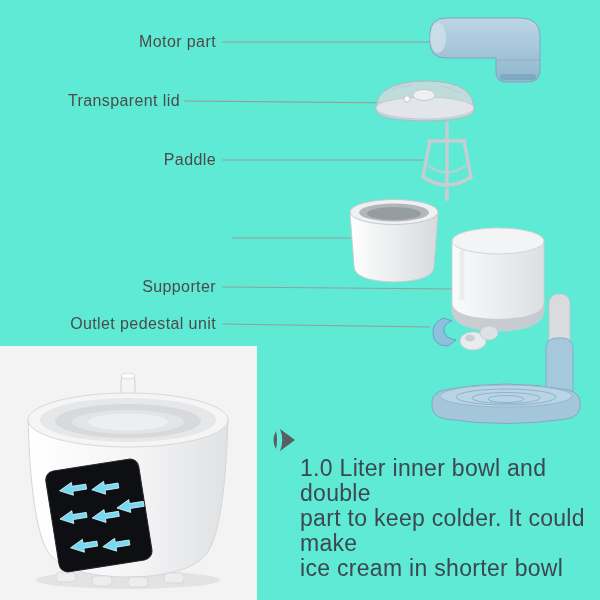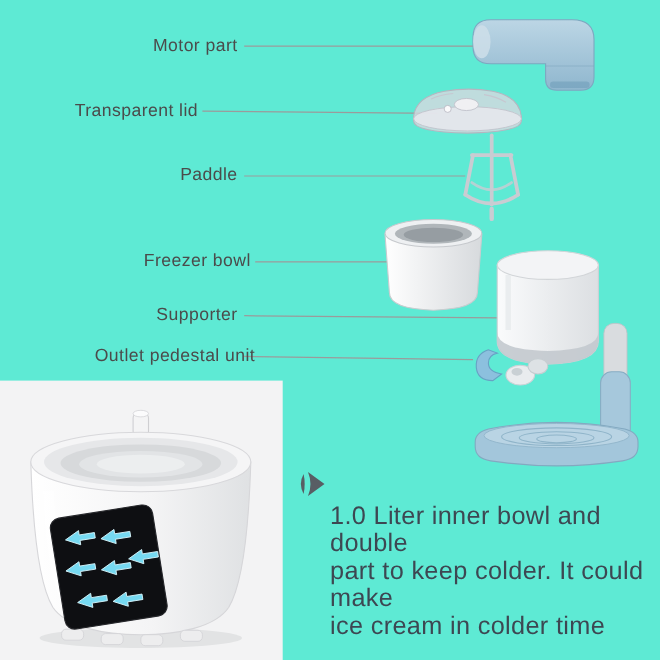--- a/index.html
+++ b/index.html
@@ -133,23 +133,22 @@
       <path d="M444 318 Q432 322 433 334 Q434 346 448 346 L456 340 Q444 338 444 330 Q444 323 452 321 Z" fill="#8cc0de" stroke="#68a2c4" stroke-width="1"></path>
       <ellipse cx="473" cy="341" rx="13" ry="9" fill="#e9ecee" stroke="#ccd2d6" stroke-width="1"></ellipse>
       <ellipse cx="489" cy="333" rx="9" ry="7" fill="#dde2e5" stroke="#c6cdd1" stroke-width="1"></ellipse>
       <ellipse cx="470" cy="338" rx="5" ry="3.5" fill="#c9d0d4"></ellipse>
     </g>
   </svg>
 
   <div class="part-label" style="top:42px;  right:384px;">Motor part</div>
   <div class="part-label" style="top:101px; right:420px;">Transparent lid</div>
   <div class="part-label" style="top:160px; right:384px;text-align:right;">Paddle</div>
-  <div class="part-label" style="top:238px; right:372px;">Freezer bowl</div>
   <div class="part-label" style="top:287px; right:384px;text-align:center;">Supporter</div>
-  <div class="part-label" style="top:324px; right:368px;">Outlet pedestal unit</div>
+  <div class="part-label" style="top:324px; right:384px;">Outlet pedestal unit</div>
 
   <div class="photo">
     <svg width="257" height="254" viewBox="0 0 257 254">
       <defs>
         <linearGradient id="gPhoto" x1="0" y1="0" x2="1" y2="0">
           <stop offset="0" stop-color="#ffffff"></stop>
           <stop offset="0.55" stop-color="#f4f4f5"></stop>
           <stop offset="1" stop-color="#dfe1e3"></stop>
         </linearGradient>
         <path id="arrowL" d="M0 6.5 L13 0 L13 4 L27 4 L27 9 L13 9 L13 13 Z" fill="#76d9f1" stroke="#d6f4fb" stroke-width="0.8"></path>
@@ -191,16 +190,16 @@
   </div>
 
   <svg class="play-icon" viewBox="0 0 32 34">
     <path d="M10 8 Q5 17 10 26 Q12 17 10 8 Z" fill="#585e64"></path>
     <path d="M14 6 L29 17 L14 28 Q18.5 17 14 6 Z" fill="#585e64"></path>
   </svg>
 
   <div class="caption">
     <div>1.0 Liter inner bowl and double</div>
     <div>part to keep colder. It could make</div>
-    <div>ice cream in colder time</div>
+    <div>ice cream in shorter bowl</div>
   </div>
 
 </div>
 
 </body></html>

